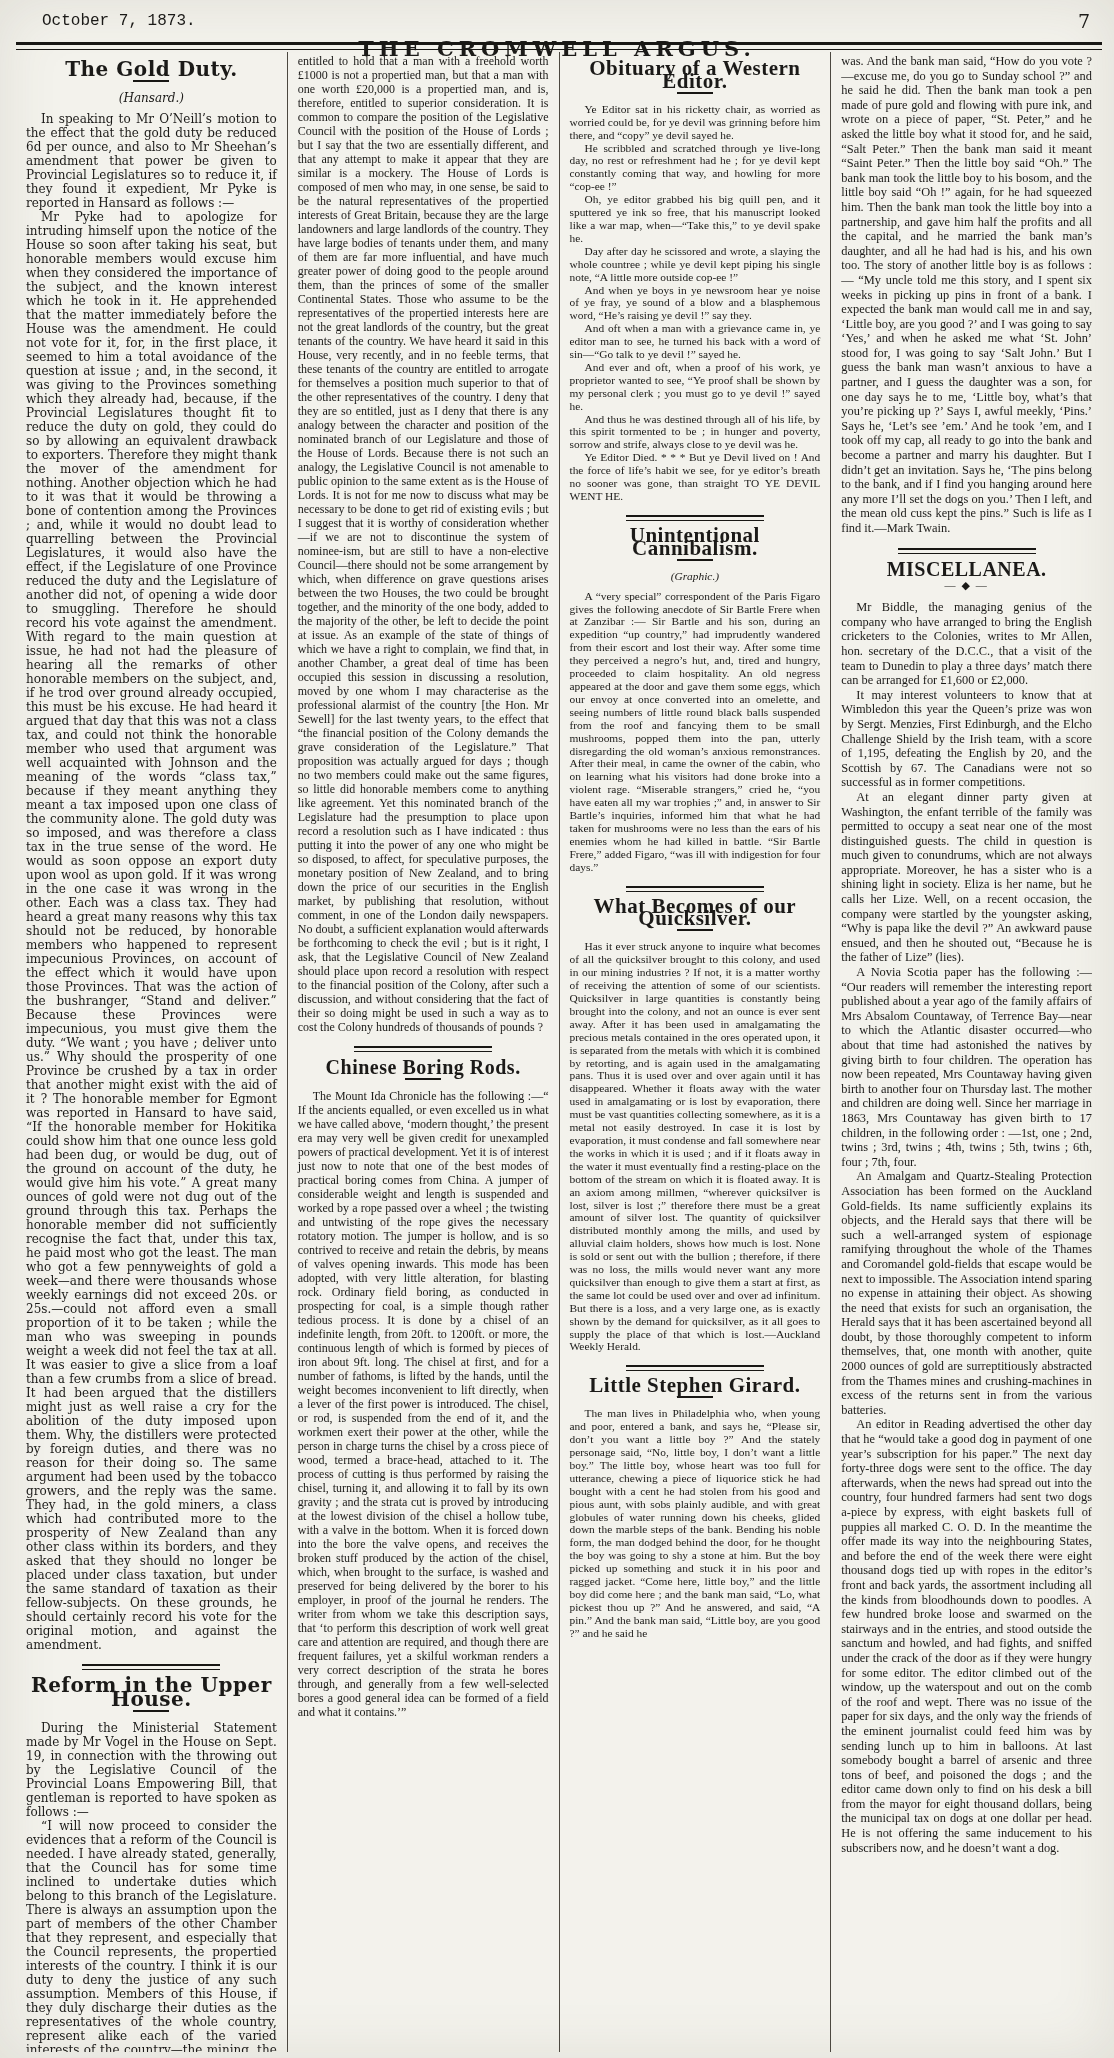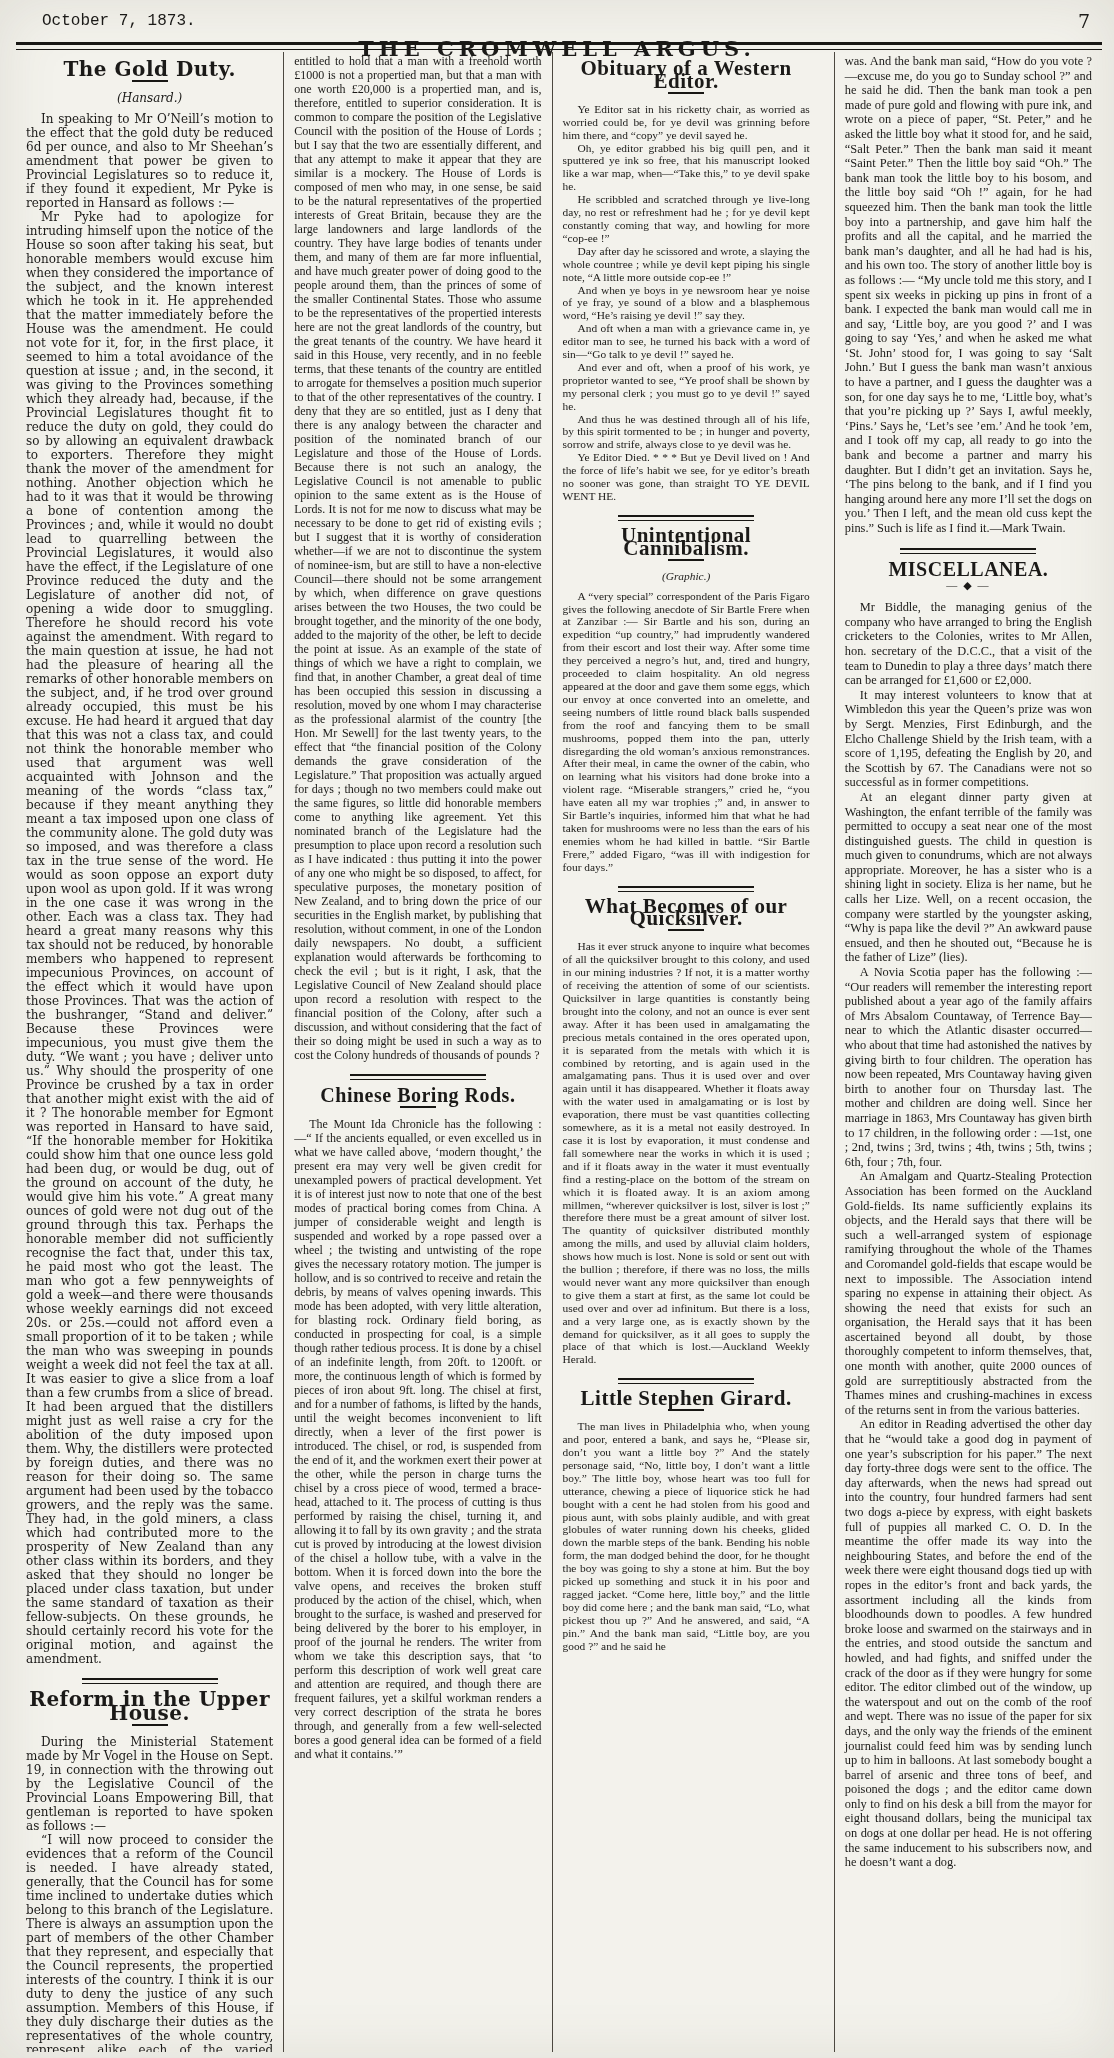--- a/index.html
+++ b/index.html
@@ -11,21 +11,21 @@
   .masthead{position:absolute;left:0;right:0;top:20px;margin:16px;text-align:center;
             font-size:21px;font-weight:bold;letter-spacing:5px;}
   .pagenum{position:absolute;right:24px;top:10px;font-size:19px;}
   .head-rule{position:absolute;top:42px;left:16px;right:12px;height:4px;
              border-top:3px solid #181714;border-bottom:1px solid #181714;}
   .columns{position:absolute;top:52px;left:16px;right:12px;bottom:6px;display:flex;}
   .col{flex:1 1 0;padding:2px 10px 0 10px;overflow:hidden;text-align:justify;}
   .col + .col{border-left:1px solid #4c4840;font-family:Liberation Serif, serif;}
   .col-a,.col-b{font-size:12px;line-height:14px;}
   .col-c{font-size:11.4px;line-height:12.9px;}
-  .col-d{font-size:12.4px;line-height:14.6px;margin-left:14px;}
+  .col-d{font-size:12.4px;line-height:14.6px;}
   .para{margin:0;text-indent:15px;}
   .para.flush{text-indent:0;}
   .art-title{margin:8px 0 0 0;text-align:center;font-size:20px;font-weight:bold;
              letter-spacing:.5px;}
   .col-c .art-title{font-size:21px;}
   .title-rule{width:36px;height:0;border-top:2px solid #181714;margin:4px auto 9px auto;}
   .subtitle{text-align:center;font-style:italic;margin:1px 0 7px 0;}
   .art-divider{width:55%;height:3px;border-top:2.5px solid #181714;
                border-bottom:1px solid #181714;margin:12px auto 6px auto;}
   .ornament{text-align:center;font-size:11px;line-height:12px;margin:3px 0 9px 0;
@@ -60,22 +60,22 @@
         <p class="para flush">entitled to hold that a man with a freehold worth £1000 is not a propertied man, but that a man with one worth £20,000 is a propertied man, and is, therefore, entitled to superior consideration. It is common to compare the position of the Legislative Council with the position of the House of Lords ; but I say that the two are essentially different, and that any attempt to make it appear that they are similar is a mockery. The House of Lords is composed of men who may, in one sense, be said to be the natural representatives of the propertied interests of Great Britain, because they are the large landowners and large landlords of the country. They have large bodies of tenants under them, and many of them are far more influential, and have much greater power of doing good to the people around them, than the princes of some of the smaller Continental States. Those who assume to be the representatives of the propertied interests here are not the great landlords of the country, but the great tenants of the country. We have heard it said in this House, very recently, and in no feeble terms, that these tenants of the country are entitled to arrogate for themselves a position much superior to that of the other representatives of the country. I deny that they are so entitled, just as I deny that there is any analogy between the character and position of the nominated branch of our Legislature and those of the House of Lords. Because there is not such an analogy, the Legislative Council is not amenable to public opinion to the same extent as is the House of Lords. It is not for me now to discuss what may be necessary to be done to get rid of existing evils ; but I suggest that it is worthy of consideration whether—if we are not to discontinue the system of nominee-ism, but are still to have a non-elective Council—there should not be some arrangement by which, when difference on grave questions arises between the two Houses, the two could be brought together, and the minority of the one body, added to the majority of the other, be left to decide the point at issue. As an example of the state of things of which we have a right to complain, we find that, in another Chamber, a great deal of time has been occupied this session in discussing a resolution, moved by one whom I may characterise as the professional alarmist of the country [the Hon. Mr Sewell] for the last twenty years, to the effect that “the financial position of the Colony demands the grave consideration of the Legislature.” That proposition was actually argued for days ; though no two members could make out the same figures, so little did honorable members come to anything like agreement. Yet this nominated branch of the Legislature had the presumption to place upon record a resolution such as I have indicated : thus putting it into the power of any one who might be so disposed, to affect, for speculative purposes, the monetary position of New Zealand, and to bring down the price of our securities in the English market, by publishing that resolution, without comment, in one of the London daily newspapers. No doubt, a sufficient explanation would afterwards be forthcoming to check the evil ; but is it right, I ask, that the Legislative Council of New Zealand should place upon record a resolution with respect to the financial position of the Colony, after such a discussion, and without considering that the fact of their so doing might be used in such a way as to cost the Colony hundreds of thousands of pounds ?</p>
         <div class="art-divider"></div>
         <h2 class="art-title">Chinese Boring Rods.</h2>
         <div class="title-rule"></div>
         <p class="para">The Mount Ida Chronicle has the following :—“ If the ancients equalled, or even excelled us in what we have called above, ‘modern thought,’ the present era may very well be given credit for unexampled powers of practical development. Yet it is of interest just now to note that one of the best modes of practical boring comes from China. A jumper of considerable weight and length is suspended and worked by a rope passed over a wheel ; the twisting and untwisting of the rope gives the necessary rotatory motion. The jumper is hollow, and is so contrived to receive and retain the debris, by means of valves opening inwards. This mode has been adopted, with very little alteration, for blasting rock. Ordinary field boring, as conducted in prospecting for coal, is a simple though rather tedious process. It is done by a chisel of an indefinite length, from 20ft. to 1200ft. or more, the continuous length of which is formed by pieces of iron about 9ft. long. The chisel at first, and for a number of fathoms, is lifted by the hands, until the weight becomes inconvenient to lift directly, when a lever of the first power is introduced. The chisel, or rod, is suspended from the end of it, and the workmen exert their power at the other, while the person in charge turns the chisel by a cross piece of wood, termed a brace-head, attached to it. The process of cutting is thus performed by raising the chisel, turning it, and allowing it to fall by its own gravity ; and the strata cut is proved by introducing at the lowest division of the chisel a hollow tube, with a valve in the bottom. When it is forced down into the bore the valve opens, and receives the broken stuff produced by the action of the chisel, which, when brought to the surface, is washed and preserved for being delivered by the borer to his employer, in proof of the journal he renders. The writer from whom we take this description says, that ‘to perform this description of work well great care and attention are required, and though there are frequent failures, yet a skilful workman renders a very correct description of the strata he bores through, and generally from a few well-selected bores a good general idea can be formed of a field and what it contains.’”</p>
       </section>
     <section class="col col-c">
         <h2 class="art-title">Obituary of a Western Editor.</h2>
         <div class="title-rule"></div>
         <p class="para">Ye Editor sat in his ricketty chair, as worried as worried could be, for ye devil was grinning before him there, and “copy” ye devil sayed he.</p>
+        <p class="para">He scribbled and scratched through ye live-long day, no rest or refreshment had he ; for ye devil kept constantly coming that way, and howling for more “cop-ee !”</p>
         <p class="para">Oh, ye editor grabbed his big quill pen, and it sputtered ye ink so free, that his manuscript looked like a war map, when—“Take this,” to ye devil spake he.</p>
-        <p class="para">He scribbled and scratched through ye live-long day, no rest or refreshment had he ; for ye devil kept constantly coming that way, and howling for more “cop-ee !”</p>
         <p class="para">Day after day he scissored and wrote, a slaying the whole countree ; while ye devil kept piping his single note, “A little more outside cop-ee !”</p>
         <p class="para">And when ye boys in ye newsroom hear ye noise of ye fray, ye sound of a blow and a blasphemous word, “He’s raising ye devil !” say they.</p>
         <p class="para">And oft when a man with a grievance came in, ye editor man to see, he turned his back with a word of sin—“Go talk to ye devil !” sayed he.</p>
         <p class="para">And ever and oft, when a proof of his work, ye proprietor wanted to see, “Ye proof shall be shown by my personal clerk ; you must go to ye devil !” sayed he.</p>
         <p class="para">And thus he was destined through all of his life, by this spirit tormented to be ; in hunger and poverty, sorrow and strife, always close to ye devil was he.</p>
         <p class="para">Ye Editor Died.  *  *  *  But ye Devil lived on !  And the force of life’s habit we see, for ye editor’s breath no sooner was gone, than straight TO YE DEVIL WENT HE.</p>
         <div class="art-divider"></div>
         <h2 class="art-title">Unintentional Cannibalism.</h2>
         <div class="title-rule"></div>
         <div class="subtitle">(Graphic.)</div>

